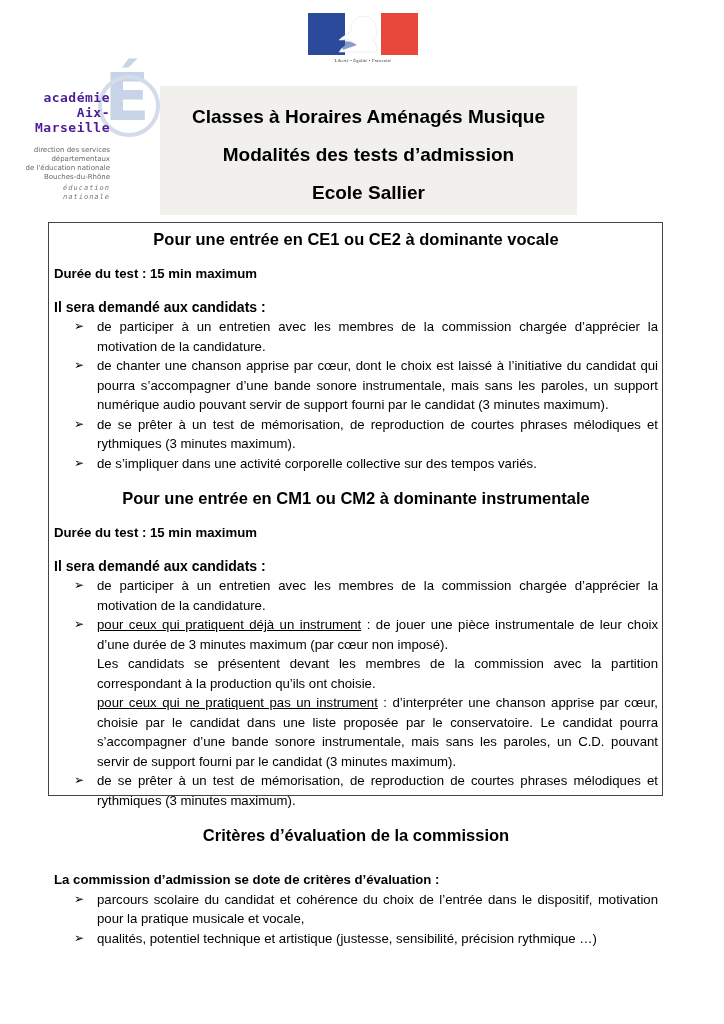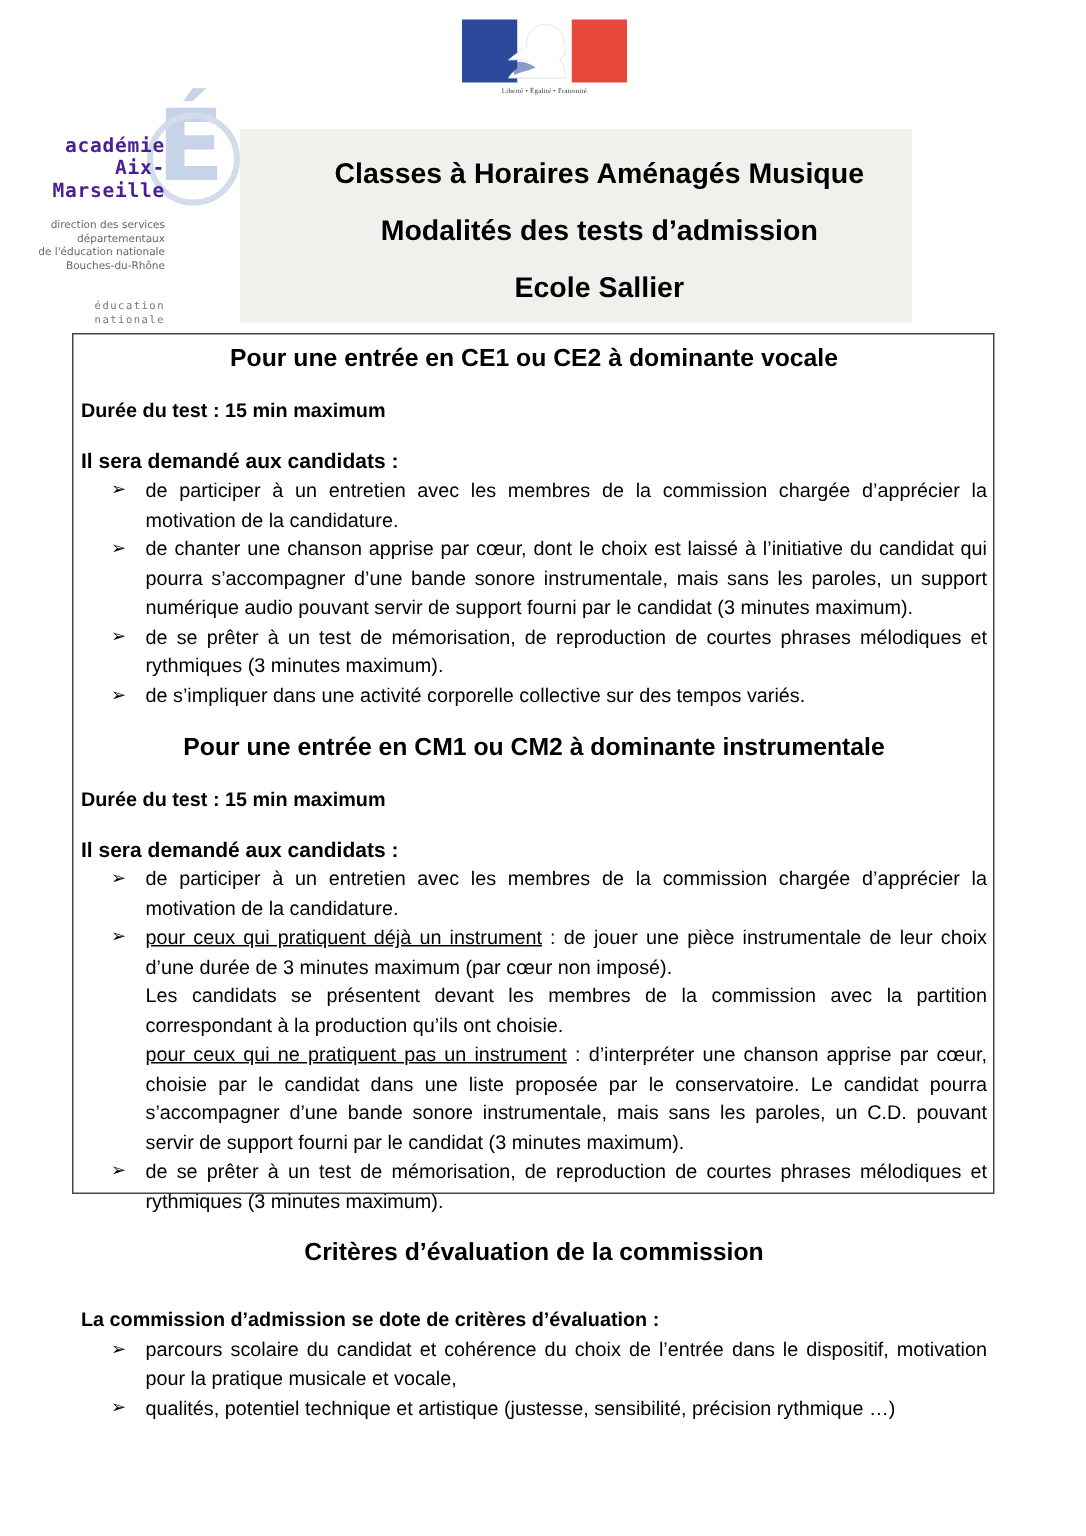--- a/index.html
+++ b/index.html
@@ -25,26 +25,26 @@
   .aca-e { position: absolute; left: 88px; top: 3px; width: 62px; height: 70px;
            color: #c7d3e6; font-size: 66px; font-weight: bold; line-height: 70px;
            text-align: center; font-family: "DejaVu Sans", sans-serif; }
   .aca-e .ring { position: absolute; left: 2px; top: 12px; width: 54px; height: 54px;
                  border: 4px solid #d3dcea; border-radius: 50%; }
   .aca-text { position: absolute; right: 48px; top: 30px; text-align: right; color: #555; }
   .aca-t1 { font-size: 13px; font-weight: bold; letter-spacing: 0.5px; line-height: 15px;
             font-family: "DejaVu Sans Mono", monospace; color: #4c1d95; }
   .aca-sub { font-size: 7px; line-height: 9px; color: #666; margin-top: 11px;
              font-family: "DejaVu Sans", sans-serif; }
-  .aca-ed { font-size: 7px; line-height: 9px; color: #777; margin-top: 18px; letter-spacing: 1px;
-            font-family: "DejaVu Sans Mono", monospace; }
+  .aca-ed { font-size: 7px; line-height: 9px; color: #777; margin-top: 2px; letter-spacing: 1px;
+            font-family: "DejaVu Sans Mono", monospace; font-style: italic; }
 
   
   .title-panel { position: absolute; left: 160px; top: 86px; width: 417px; height: 129px;
-                 background: #f1f0ed; text-align: center; padding-left: 31px; }
+                 background: #f1f0ed; text-align: center; }
   .title-panel div { font-size: 19px; font-weight: bold; line-height: 38px; }
   .title-panel .t1 { margin-top: 12px; }
 
   
   .box { position: absolute; left: 48px; top: 222px; width: 615px; height: 574px;
          border: 1.5px solid #444; box-sizing: border-box; padding: 0 4px 0 5px;
          font-family: "Liberation Sans", sans-serif; font-size: 13.2px; line-height: 19.5px; }
   .box h2 { margin: 0; text-align: center; font-size: 16.5px; font-weight: bold; line-height: 22px; }
   .box p { margin: 0; font-weight: bold; }
   .box .intro { font-weight: bold; font-size: 14px; }

